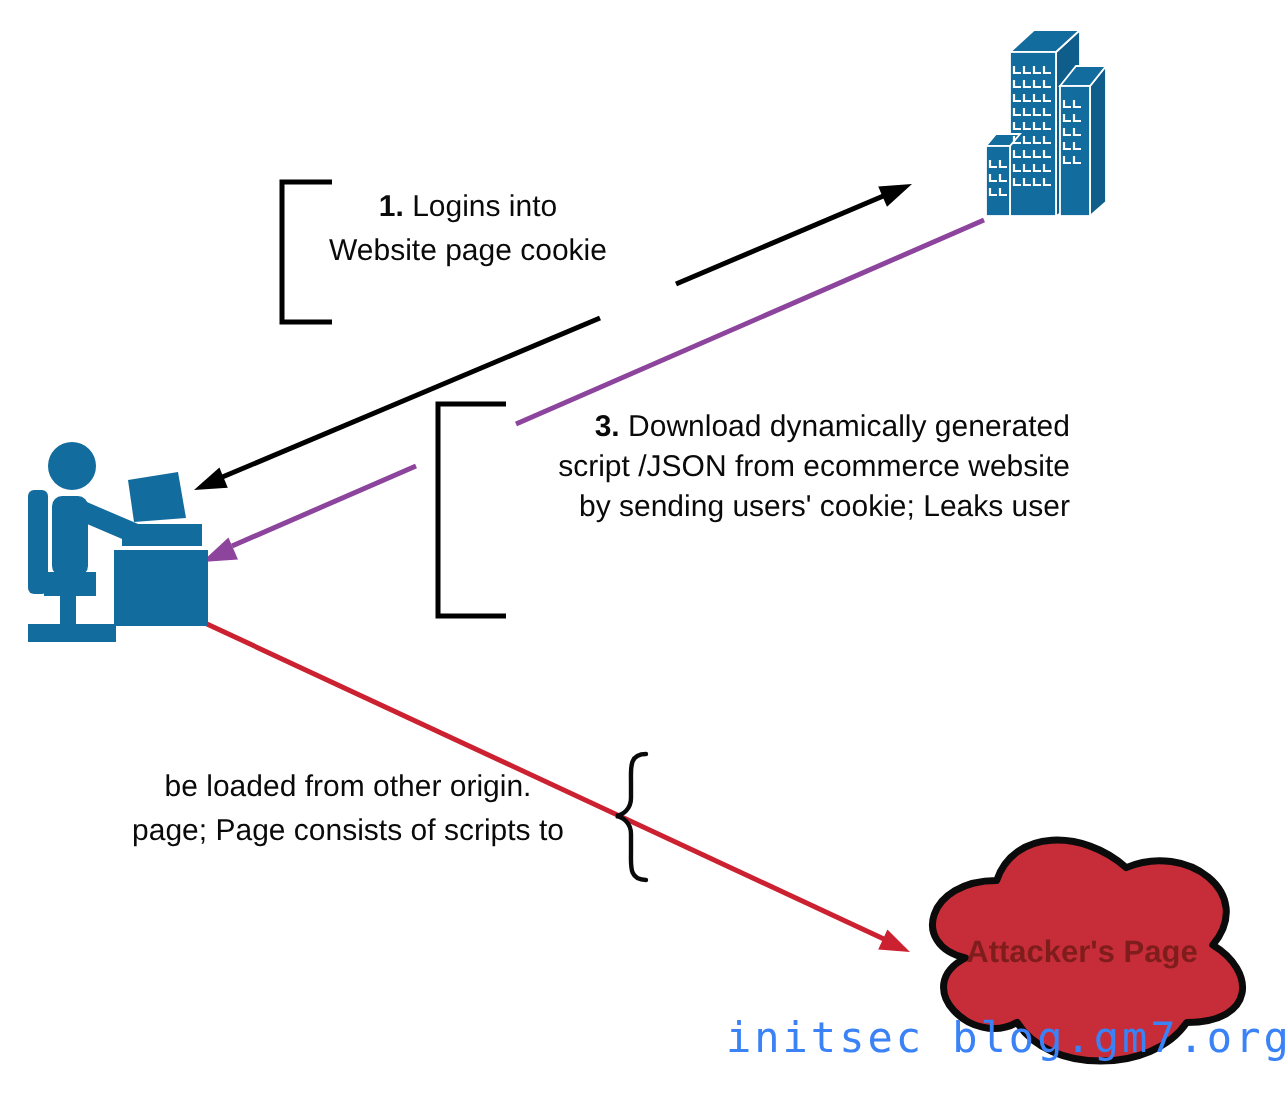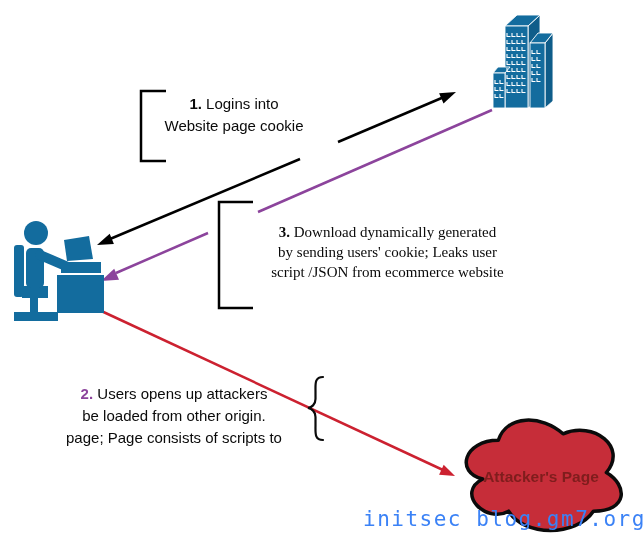--- a/index.html
+++ b/index.html
@@ -4,21 +4,21 @@
 <style>
   html,body{margin:0;padding:0;background:#ffffff;}
   .stage{
     position:relative;width:643px;height:552px;background:#ffffff;overflow:hidden;
     font-family:"Liberation Sans",sans-serif;color:#000;
   }
   .layer{position:absolute;left:0;top:0;}
   .label{position:absolute;font-size:15px;color:#0a0a0a;}
   .label .num{font-weight:bold;}
   .step1{left:154px;top:93px;width:160px;line-height:21.5px;text-align:center;}
-  .step3{left:240px;top:222px;width:295px;line-height:20px;text-align:center;font-family:Liberation Serif, serif;}
+  .step3{left:240px;top:204px;width:295px;line-height:20px;text-align:right;}
   .step2{left:40px;top:383px;width:268px;line-height:22px;text-align:center;}
   .step2 .num{color:#8c449c;}
   .attacker-label{
     position:absolute;left:460px;top:468px;width:162px;text-align:center;
     font-size:15.5px;font-weight:bold;color:#7f1d1d;
   }
   .watermark{
     position:absolute;left:363px;top:507px;
     font-family:"DejaVu Sans Mono",monospace;font-size:21px;letter-spacing:1.5px;
     color:#3b82f6;white-space:nowrap;
@@ -101,26 +101,25 @@
     </g>
   </svg>
 
   <div class="label step1">
     <div><span class="num">1.</span> <span>Logins into</span></div>
     <div>Website page cookie</div>
   </div>
 
   <div class="label step3">
     <div><span class="num">3.</span> <span>Download dynamically generated</span></div>
+    <div>script /JSON from ecommerce website</div>
     <div>by sending users' cookie; Leaks user</div>
-    <div>script /JSON from ecommerce website</div>
   </div>
 
   <div class="label step2">
-    <div><span class="num">2.</span> <span>Users opens up attackers</span></div>
     <div>be loaded from other origin.</div>
     <div>page; Page consists of scripts to</div>
   </div>
 
   <div class="attacker-label">Attacker's Page</div>
 
   <div class="watermark">initsec blog.gm7.org</div>
 
 </div>
 

